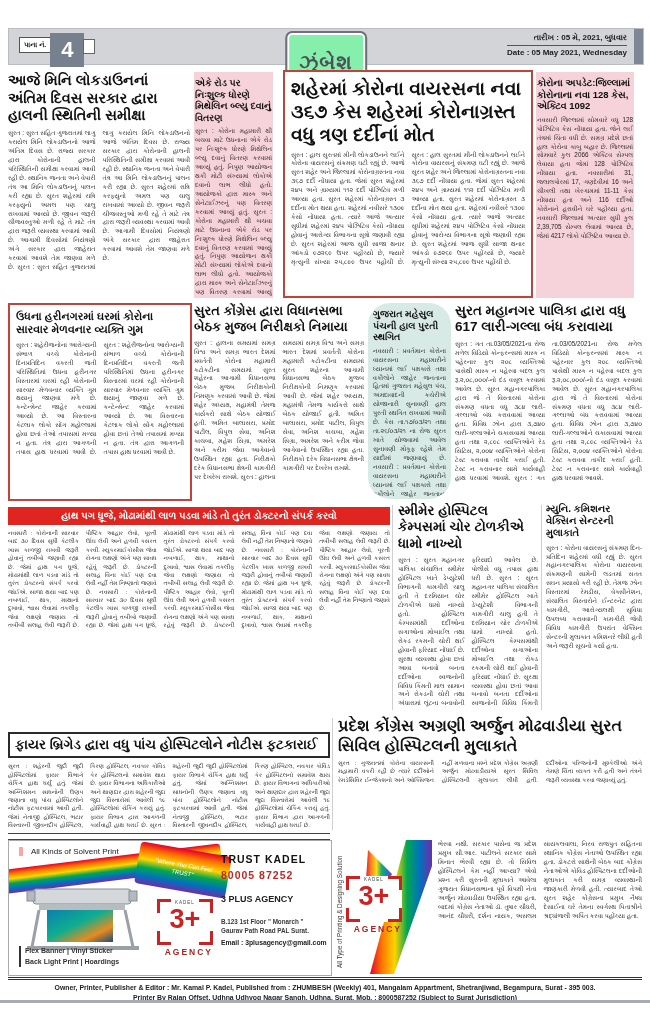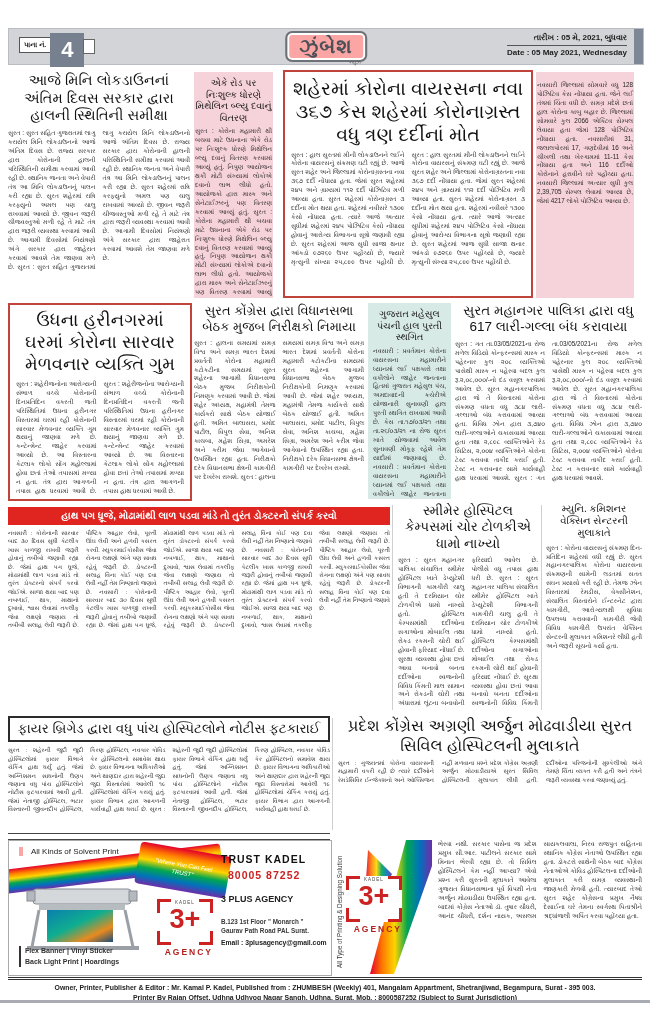--- a/index.html
+++ b/index.html
@@ -8,30 +8,30 @@
   .abs{position:absolute;}
   
   .hdr{left:8px;top:28px;width:634px;height:35px;background:#d2d4d7;border:1px solid #b9bcc0;}
   .hdr-tab{position:absolute;right:0;top:0;width:9px;height:100%;background:#7d8795;}
   .pn-wrap{position:absolute;left:10px;top:4px;display:flex;align-items:flex-start;}
   .pn-label{background:#fff;border:1px solid #555;font-size:7px;font-weight:bold;padding:3px 4px;margin-top:4px;}
   .pn-num{background:#76808f;color:#fff;font-size:22px;font-weight:bold;width:34px;height:34px;
           display:flex;align-items:center;justify-content:center;margin-left:-1px;}
   .pn-box{background:#fff;border:1px solid #666;width:10px;height:13px;margin-top:6px;margin-left:-1px;}
   .logo-wrap{position:absolute;left:50%;top:2px;transform:translateX(-50%);}
-  .logo{border:2px solid #6d7278;border-radius:7px;background:#fca5a5;box-shadow:inset 0 0 0 2px #fff;
-        padding:2px 12px;font-size:20px;font-weight:bold;color:#4c5158;letter-spacing:1px;
+  .logo{border:2px solid #6d7278;border-radius:7px;background:#86efac;box-shadow:inset 0 0 0 2px #fff;
+        padding:18px 12px;font-size:20px;font-weight:bold;color:#4c5158;letter-spacing:1px;
         font-family:"Liberation Serif","DejaVu Serif",serif;}
   .logo-sub{position:absolute;right:6px;bottom:-4px;font-size:5px;color:#555;}
   .dates{position:absolute;right:16px;top:4px;text-align:right;}
   .date-gu{font-size:8px;font-weight:bold;border-bottom:1px solid #555;padding-bottom:2px;margin-bottom:2px;}
   .date-en{font-size:8px;font-weight:bold;}
   
   .art{position:absolute;overflow:hidden;}
-  .hl{font-weight:normal;text-align:center;line-height:1.22;color:#101010;}
+  .hl{font-weight:bold;text-align:left;line-height:1.22;color:#101010;}
   .bd{font-size:6.3px;line-height:1.42;text-align:justify;color:#262626;margin-top:4px;}
   .c2{column-count:2;column-gap:7px;}
   .c3{column-count:3;column-gap:8px;}
   .c4{column-count:4;column-gap:7px;}
   .c5{column-count:5;column-gap:7px;}
   .pinkbox{background:#f6d2da;padding:5px 1px;}
   .tealbox{background:#d8eae5;padding:5px 5px;}
   .redbox{border:2px solid #c0443c;padding:5px 6px;background:#fff;}
   .banner{background:#e02420;color:#fff;font-weight:bold;font-size:10px;text-align:center;
           padding:3px 0;margin:4px 0 2px 0;}
@@ -51,21 +51,21 @@
   .corner{position:absolute;width:11px;height:11px;border:3px solid #cc2222;}
   .ctl{top:0;left:0;border-right:none;border-bottom:none;}
   .ctr{top:0;right:0;border-left:none;border-bottom:none;}
   .cbl{bottom:0;left:0;border-right:none;border-top:none;}
   .cbr{bottom:0;right:0;border-left:none;border-top:none;}
   .l3-kadel{position:absolute;top:1px;left:0;width:100%;text-align:center;font-size:4.5px;letter-spacing:1px;color:#444;}
   .l3-num{position:absolute;top:4px;left:0;width:100%;text-align:center;font-size:27px;font-weight:bold;color:#cc2222;line-height:1.2;}
   .l3-agency{position:absolute;top:48px;left:0;width:100%;text-align:right;font-size:8.5px;font-weight:bold;color:#b31f1f;letter-spacing:2px;}
   .ad-info{position:absolute;left:212px;top:12px;width:108px;}
   .ai-name{font-size:10.5px;font-weight:bold;letter-spacing:1px;color:#111;}
-  .ai-phone{font-size:10.5px;font-weight:bold;color:#cc2222;letter-spacing:1px;margin:4px 7px;}
+  .ai-phone{font-size:10.5px;font-weight:bold;color:#cc2222;letter-spacing:1px;margin:4px 0;}
   .ai-agency{font-size:9px;font-weight:bold;color:#222;margin:13px 0;}
   .ai-addr{font-size:6.3px;font-weight:bold;color:#3a3a3a;line-height:1.5;}
   .ai-email{font-size:6.8px;font-weight:bold;color:#222;margin-top:3px;}
   .adv{left:336px;top:840px;width:96px;height:134px;background:#fff;overflow:hidden;}
   .adv-side{position:absolute;left:0px;top:6px;height:122px;writing-mode:vertical-rl;transform:rotate(180deg);
             font-size:6.3px;color:#333;}
   
   .footer{left:8px;top:977px;width:634px;text-align:center;border-top:3px double #333;padding-top:3px;
           font-size:6.9px;font-weight:bold;color:#222;line-height:1.5;}
   .botrule{left:0px;top:1000px;width:650px;height:3px;background:#a9adb3;}
@@ -101,34 +101,35 @@
     <div class="hl" style="font-size:9.5px;">એકે રોડ પર નિઃશુલ્ક ધોરણે મિથેલિન બ્લ્યુ દવાનું વિતરણ</div>
     <div class="bd" style="height:168px;">સુરત : કોરોના મહામારી થી બચવા માટે ઉધનાના એકે રોડ પર નિઃશુલ્ક ધોરણે મિથેલિન બ્લ્યુ દવાનું વિતરણ કરવામાં આવ્યું હતું. નિપુણ આયોજન થકી મોટી સંખ્યામાં લોકોએ દવાનો લાભ લીધો હતો. આયોજકો દ્વારા માસ્ક અને સેનેટાઈઝરનું પણ વિતરણ કરવામાં આવ્યું હતું. સુરત : કોરોના મહામારી થી બચવા માટે ઉધનાના એકે રોડ પર નિઃશુલ્ક ધોરણે મિથેલિન બ્લ્યુ દવાનું વિતરણ કરવામાં આવ્યું હતું. નિપુણ આયોજન થકી મોટી સંખ્યામાં લોકોએ દવાનો લાભ લીધો હતો. આયોજકો દ્વારા માસ્ક અને સેનેટાઈઝરનું પણ વિતરણ કરવામાં આવ્યું હતું.</div>
   </div>
 
   <div class="art redbox" style="left:283px;top:70px;width:234px;height:214px;">
     <div class="hl" style="font-size:19px;">શહેરમાં કોરોના વાયરસના નવા ૩૬૭ કેસ શહેરમાં કોરોનાગ્રસ્ત વધુ ત્રણ દર્દીનાં મોત</div>
     <div class="bd c2" style="height:152px;">સુરત : હાલ સુરતમાં મીની લોકડાઉનને લઈને કોરોના વાયરસનું સંક્રમણ ઘટી રહ્યું છે. આજે સુરત શહેર અને જિલ્લામાં કોરોનાગ્રસ્તના નવા ૩૬૭ દર્દી નોંધાયા હતા. જેમાં સુરત શહેરમાં ૨૪૫ અને ગ્રામ્યમાં ૧૧૨ દર્દી પોઝિટિવ મળી આવ્યા હતા. સુરત શહેરમાં કોરોનાગ્રસ્ત ૩ દર્દીના મોત થયા હતા. શહેરમાં નવીસરે ૧૩૦૯ કેસો નોંધાયા હતા. ત્યારે આજે અત્યાર સુધીમાં શહેરમાં ૨૪૫ પોઝિટિવ કેસો નોંધાયા હોવાનું આરોગ્ય વિભાગના સૂત્રો જણાવી રહ્યા છે. સુરત શહેરમાં આજ સુધી સાજા થનાર આંકડો ૯૭૨૬૯ ઉપર પહોંચ્યો છે, જ્યારે મૃત્યુની સંખ્યા ૨૫,૮૯૯ ઉપર પહોંચી છે. સુરત : હાલ સુરતમાં મીની લોકડાઉનને લઈને કોરોના વાયરસનું સંક્રમણ ઘટી રહ્યું છે. આજે સુરત શહેર અને જિલ્લામાં કોરોનાગ્રસ્તના નવા ૩૬૭ દર્દી નોંધાયા હતા. જેમાં સુરત શહેરમાં ૨૪૫ અને ગ્રામ્યમાં ૧૧૨ દર્દી પોઝિટિવ મળી આવ્યા હતા. સુરત શહેરમાં કોરોનાગ્રસ્ત ૩ દર્દીના મોત થયા હતા. શહેરમાં નવીસરે ૧૩૦૯ કેસો નોંધાયા હતા. ત્યારે આજે અત્યાર સુધીમાં શહેરમાં ૨૪૫ પોઝિટિવ કેસો નોંધાયા હોવાનું આરોગ્ય વિભાગના સૂત્રો જણાવી રહ્યા છે. સુરત શહેરમાં આજ સુધી સાજા થનાર આંકડો ૯૭૨૬૯ ઉપર પહોંચ્યો છે, જ્યારે મૃત્યુની સંખ્યા ૨૫,૮૯૯ ઉપર પહોંચી છે.</div>
   </div>
 
   <div class="art pinkbox" style="left:536px;top:72px;width:96px;height:216px;">
+    <div class="hl" style="font-size:9.5px;">કોરોના અપડેટ:જિલ્લામાં કોરોનાના નવા 128 કેસ, એક્ટિવ 1092</div>
     <div class="bd" style="height:172px;">નવસારી જિલ્લામાં સોમવારે વધુ 128 પોઝિટિવ કેસ નોંધાયા હતા. જેને લઈ તંત્રમાં ચિંતા વધી છે. સમગ્ર પ્રદેશે છતાં હાલ કોરોના કાબુ બહાર છે. જિલ્લામાં સોમવારે કુલ 2066 એક્ટિવ સેમ્પલ લેવાયા હતા જેમાં 128 પોઝિટિવ નોંધાયા હતા. નવસારીમાં 31, જલાલપોરમાં 17, ગણદેવીમાં 16 અને ચીખલી તથા ખેરગામમાં 11-11 કેસ નોંધાયા હતા અને 116 દર્દીઓ કોરોનાને હરાવીને ઘરે પહોંચ્યા હતા. નવસારી જિલ્લામાં અત્યાર સુધી કુલ 2,39,705 સેમ્પલ લેવામાં આવ્યા છે, જેમાં 4217 લોકો પોઝિટિવ આવ્યા છે.</div>
   </div>
 
   <div class="art redbox" style="left:8px;top:303px;width:168px;height:184px;">
-    <div class="hl" style="font-size:18px;">ઉધના હરીનગરમાં ઘરમાં કોરોના સારવાર મેળવનાર વ્યક્તિ ગુમ</div>
+    <div class="hl" style="font-size:11px;">ઉધના હરીનગરમાં ઘરમાં કોરોના સારવાર મેળવનાર વ્યક્તિ ગુમ</div>
     <div class="bd c2" style="height:142px;">સુરત : શહેરીજનોના આરોગ્યની સંભાળ વચ્ચે કોરોનાની દિનપ્રતિદિન વકરતી જતી પરિસ્થિતિમાં ઉધના હરીનગર વિસ્તારમાં ઘરમાં રહી કોરોનાની સારવાર મેળવનાર વ્યક્તિ ગુમ થયાનું જાણવા મળે છે. કન્ટેન્મેન્ટ જાહેર કરવામાં આવ્યો છે. આ વિસ્તારના કેટલાક લોકો સોંગ મહોલ્લામાં હોવા છતાં તેઓ તપાસમાં મળ્યા ન હતા. તંત્ર દ્વારા આગળની તપાસ હાથ ધરવામાં આવી છે. સુરત : શહેરીજનોના આરોગ્યની સંભાળ વચ્ચે કોરોનાની દિનપ્રતિદિન વકરતી જતી પરિસ્થિતિમાં ઉધના હરીનગર વિસ્તારમાં ઘરમાં રહી કોરોનાની સારવાર મેળવનાર વ્યક્તિ ગુમ થયાનું જાણવા મળે છે. કન્ટેન્મેન્ટ જાહેર કરવામાં આવ્યો છે. આ વિસ્તારના કેટલાક લોકો સોંગ મહોલ્લામાં હોવા છતાં તેઓ તપાસમાં મળ્યા ન હતા. તંત્ર દ્વારા આગળની તપાસ હાથ ધરવામાં આવી છે.</div>
   </div>
 
   <div class="art" style="left:194px;top:303px;width:170px;height:196px;">
     <div class="hl" style="font-size:13px;">સુરત કોંગ્રેસ દ્વારા વિધાનસભા બેઠક મુજબ નિરીક્ષકો નિમાયા</div>
     <div class="bd c2" style="height:150px;">સુરત : હાલના સમયમાં સમગ્ર વિશ્વ અને સમગ્ર ભારત દેશમાં પ્રવર્તતી કોરોના મહામારી કટોકટીના સમયમાં સુરત શહેરના આગામી વિધાનસભા બેઠક મુજબ નિરીક્ષકોની નિમણૂક કરવામાં આવી છે. જેમાં શહેર અધ્યક્ષ, મહામંત્રી તેમજ કાર્યકરો સાથે બેઠક યોજાઈ હતી. અમિત બાલાસરા, પ્રમોદ પાટીલ, વિપુલ સેવા, અનિશ કાચબા, મહેશ સિગ્રા, અમરેશ અને કરીમ જેવા આગેવાનો ઉપસ્થિત રહ્યા હતા. નિરીક્ષકો દરેક વિધાનસભા ક્ષેત્રની કામગીરી પર દેખરેખ રાખશે. સુરત : હાલના સમયમાં સમગ્ર વિશ્વ અને સમગ્ર ભારત દેશમાં પ્રવર્તતી કોરોના મહામારી કટોકટીના સમયમાં સુરત શહેરના આગામી વિધાનસભા બેઠક મુજબ નિરીક્ષકોની નિમણૂક કરવામાં આવી છે. જેમાં શહેર અધ્યક્ષ, મહામંત્રી તેમજ કાર્યકરો સાથે બેઠક યોજાઈ હતી. અમિત બાલાસરા, પ્રમોદ પાટીલ, વિપુલ સેવા, અનિશ કાચબા, મહેશ સિગ્રા, અમરેશ અને કરીમ જેવા આગેવાનો ઉપસ્થિત રહ્યા હતા. નિરીક્ષકો દરેક વિધાનસભા ક્ષેત્રની કામગીરી પર દેખરેખ રાખશે.</div>
   </div>
 
-  <div class="art tealbox" style="left:368px;top:303px;width:73px;height:186px;">
+  <div class="art tealbox" style="left:368px;top:303px;width:73px;height:186px;border-radius:22px;">
     <div class="hl" style="font-size:9.5px;">ગુજરાત મહેસુલ પંચની હાલ પુરતી સ્થગિત</div>
     <div class="bd" style="height:140px;">નવસારી : પ્રવર્તમાન કોરોના વાયરસના મહામારીને ધ્યાનમાં લઈ પક્ષકારો તથા વકીલોને જાહેર જનતાના હિતમાં ગુજરાત મહેસુલ પંચ, અમદાવાદની કચેરીએ યોજાનારી સુનાવણી હાલ પુરતી સ્થગિત રાખવામાં આવી છે. કેસ તા.૧૭/૦૩/૨૧ તથા તા.૨૬/૦૩/૨૧ ના રોજ સુરત ખાતે યોજવામાં આવેલ સુનાવણી મોકૂફ રહેશે તેમ યાદીમાં જણાવાયું છે. નવસારી : પ્રવર્તમાન કોરોના વાયરસના મહામારીને ધ્યાનમાં લઈ પક્ષકારો તથા વકીલોને જાહેર જનતાના હિતમાં ગુજરાત મહેસુલ પંચ, અમદાવાદની કચેરીએ યોજાનારી સુનાવણી હાલ પુરતી સ્થગિત રાખવામાં આવી છે. કેસ તા.૧૭/૦૩/૨૧ તથા તા.૨૬/૦૩/૨૧ ના રોજ સુરત ખાતે યોજવામાં આવેલ સુનાવણી મોકૂફ રહેશે તેમ યાદીમાં જણાવાયું છે.</div>
   </div>
 
   <div class="art" style="left:455px;top:303px;width:187px;height:196px;">
     <div class="hl" style="font-size:13.5px;">સુરત મહાનગર પાલિકા દ્વારા વધુ 617 લારી-ગલ્લા બંધ કરાવાયા</div>
     <div class="bd c2" style="height:148px;">સુરત : ગત તા.03/05/2021ના રોજ મળેલ વિડિયો કોન્ફરન્સમાં માસ્ક ન પહેરનાર કુલ ૨૦૮ વ્યક્તિઓ પાસેથી માસ્ક ન પહેરવા બદલ કુલ રૂ.૨,૦૮,૦૦૦/-નો દંડ વસૂલ કરવામાં આવેલ છે. સુરત મહાનગરપાલિકા દ્વારા જે તે વિસ્તારમાં કોરોના સંક્રમણ વધતા વધુ ૩૮૪ લારી-ગલ્લાઓ બંધ કરાવવામાં આવ્યા હતા. વિવિધ ઝોન દ્વારા ૩,૭૪૦ લારી-ગલ્લાઓને ચકાસવામાં આવ્યા હતા તથા ૨,૮૯૮ વ્યક્તિઓને રેડ સિટિસ, ૨,૦૦૪ વ્યક્તિઓને કોરોના ટેસ્ટ કરાવવા તાકીદ કરાઈ હતી. ટેસ્ટ ન કરાવનાર સામે કાર્યવાહી હાથ ધરવામાં આવશે. સુરત : ગત તા.03/05/2021ના રોજ મળેલ વિડિયો કોન્ફરન્સમાં માસ્ક ન પહેરનાર કુલ ૨૦૮ વ્યક્તિઓ પાસેથી માસ્ક ન પહેરવા બદલ કુલ રૂ.૨,૦૮,૦૦૦/-નો દંડ વસૂલ કરવામાં આવેલ છે. સુરત મહાનગરપાલિકા દ્વારા જે તે વિસ્તારમાં કોરોના સંક્રમણ વધતા વધુ ૩૮૪ લારી-ગલ્લાઓ બંધ કરાવવામાં આવ્યા હતા. વિવિધ ઝોન દ્વારા ૩,૭૪૦ લારી-ગલ્લાઓને ચકાસવામાં આવ્યા હતા તથા ૨,૮૯૮ વ્યક્તિઓને રેડ સિટિસ, ૨,૦૦૪ વ્યક્તિઓને કોરોના ટેસ્ટ કરાવવા તાકીદ કરાઈ હતી. ટેસ્ટ ન કરાવનાર સામે કાર્યવાહી હાથ ધરવામાં આવશે.</div>
   </div>
 
   <div class="vline" style="left:392px;top:505px;height:205px;"></div>
@@ -144,21 +145,21 @@
     <div class="bd c2" style="height:158px;">સુરત : સુરત મહાનગર પાલિકા સંચાલિત સ્મીમેર હોસ્પિટલ ખાતે ડેપ્યુટેશી વિભાગની કામગીરી ચાલુ હતી તે દરમિયાન ચોર ટોળકીએ ધામો નાખ્યો હતો. હોસ્પિટલ કેમ્પસમાંથી દર્દીઓના સગાઓના મોબાઈલ તથા રોકડ રકમની ચોરી થઈ હોવાની ફરિયાદ નોંધાઈ છે. સુરક્ષા વ્યવસ્થા હોવા છતાં આવા બનાવો બનતા દર્દીઓના સ્વજનોની વિવિધ કિંમતી માલ સામાન અને રોકડની ચોરી તથા અંધારામાં લૂંટના બનાવોની ફરિયાદો આવેલ છે. પોલીસે વધુ તપાસ હાથ ધરી છે. સુરત : સુરત મહાનગર પાલિકા સંચાલિત સ્મીમેર હોસ્પિટલ ખાતે ડેપ્યુટેશી વિભાગની કામગીરી ચાલુ હતી તે દરમિયાન ચોર ટોળકીએ ધામો નાખ્યો હતો. હોસ્પિટલ કેમ્પસમાંથી દર્દીઓના સગાઓના મોબાઈલ તથા રોકડ રકમની ચોરી થઈ હોવાની ફરિયાદ નોંધાઈ છે. સુરક્ષા વ્યવસ્થા હોવા છતાં આવા બનાવો બનતા દર્દીઓના સ્વજનોની વિવિધ કિંમતી માલ સામાન અને રોકડની ચોરી તથા અંધારામાં લૂંટના બનાવોની ફરિયાદો આવેલ છે. પોલીસે વધુ તપાસ હાથ ધરી છે.</div>
   </div>
 
   <div class="art" style="left:546px;top:503px;width:96px;height:208px;">
     <div class="hl" style="font-size:10px;">મ્યુનિ. કમિશનર વેક્સિન સેન્ટરની મુલાકાતે</div>
     <div class="bd" style="height:172px;">સુરત : કોરોના વાયરસનું સંક્રમણ દિન-પ્રતિદિન શહેરમાં વધી રહ્યું છે. સુરત મહાનગરપાલિકા કોરોના વાયરસના સંક્રમણની સામેની લડતમાં સતત સઘન પ્રયાસો કરી રહી છે. તેમજ ઝોન વિસ્તારમાં રેમડીસ, વેક્સીનેશન, સંચાલિત વિસ્તારોને ઈન્ટરનેટ દ્વારા કામગીરી, આરોગ્યલક્ષી સુવિધા ઉપલબ્ધ કરાવવાની કામગીરી જેવી વિવિધ કામગીરી ઉપરાંત વેક્સિન સેન્ટરની મુલાકાત કમિશનરે લીધી હતી અને જરૂરી સૂચનો કર્યા હતા.</div>
   </div>
 
   <div class="vline" style="left:332px;top:718px;height:112px;"></div>
 
-  <div class="art" style="left:8px;top:716px;width:322px;height:140px;">
+  <div class="art" style="left:8px;top:732px;width:322px;height:140px;">
     <div class="hl hlbox">ફાયર બ્રિગેડ દ્વારા વધુ પાંચ હોસ્પિટલોને નોટીસ ફટકારાઈ</div>
     <div class="bd c4" style="height:82px;font-size:5.9px;">સુરત : શહેરની જુદી જુદી હોસ્પિટલોમાં ફાયર વિભાગે ચેકિંગ હાથ ધર્યું હતું. જેમાં અગ્નિશમન સાધનોની ઉણપ જણાતા વધુ પાંચ હોસ્પિટલોને નોટીસ ફટકારવામાં આવી હતી. જેમાં નેતાજી હોસ્પિટલ, ભટાર વિસ્તારની જીવનદીપ હોસ્પિટલ, કિરણ હોસ્પિટલ, નવકાર કોવિડ કેર હોસ્પિટલનો સમાવેશ થાય છે. ફાયર વિભાગના અધિકારીઓ અને થાણદાર દ્વારા શહેરની જુદા જુદા વિસ્તારોમાં આવેલી ૧૯ હોસ્પિટલોમાં ચેકિંગ કરાયું હતું. ફાયર વિભાગ દ્વારા આગળની કાર્યવાહી હાથ ધરાઈ છે. સુરત : શહેરની જુદી જુદી હોસ્પિટલોમાં ફાયર વિભાગે ચેકિંગ હાથ ધર્યું હતું. જેમાં અગ્નિશમન સાધનોની ઉણપ જણાતા વધુ પાંચ હોસ્પિટલોને નોટીસ ફટકારવામાં આવી હતી. જેમાં નેતાજી હોસ્પિટલ, ભટાર વિસ્તારની જીવનદીપ હોસ્પિટલ, કિરણ હોસ્પિટલ, નવકાર કોવિડ કેર હોસ્પિટલનો સમાવેશ થાય છે. ફાયર વિભાગના અધિકારીઓ અને થાણદાર દ્વારા શહેરની જુદા જુદા વિસ્તારોમાં આવેલી ૧૯ હોસ્પિટલોમાં ચેકિંગ કરાયું હતું. ફાયર વિભાગ દ્વારા આગળની કાર્યવાહી હાથ ધરાઈ છે.</div>
   </div>
 
   <div class="art" style="left:338px;top:716px;width:304px;height:120px;">
     <div class="hl" style="font-size:16px;">પ્રદેશ કોંગ્રેસ અગ્રણી અર્જુન મોઢવાડીયા સુરત સિવિલ હોસ્પિટલની મુલાકાતે</div>
     <div class="bd c3" style="height:58px;font-size:5.9px;">સુરત : ગુજરાતમાં કોરોના વાયરસની મહામારી વકરી રહી છે ત્યારે દર્દીઓને રેમડેસિવિર ઈન્જેક્શનો અને ઓક્સિજન નહીં મળવાના પ્રશ્ને પ્રદેશ કોંગ્રેસ અગ્રણી અર્જુન મોઢવાડીયાએ સુરત સિવિલ હોસ્પિટલની મુલાકાત લીધી હતી. દર્દીઓના પરિજનોની મુશ્કેલીઓ અંગે તેમણે ચિંતા વ્યક્ત કરી હતી અને તંત્રને જરૂરી વ્યવસ્થા કરવા જણાવ્યું હતું.</div>
   </div>
   <div class="art" style="left:438px;top:840px;width:204px;height:134px;">
     <div class="bd c2" style="height:132px;margin-top:0;">ભેરવા નથી. સરકાર પાસેના જ પ્રદેશ પ્રમુખ સી.આર. પાટીલને સરકાર સામે મિનાત ભેરવી રહ્યા છે. તો સિવિલ હોસ્પિટલને કેમ નહીં આપ્યા? એવો પ્રશ્ન કરી સુરતની મુલાકાતે આવેલા ગુજરાત વિધાનસભાના પૂર્વ વિપક્ષી નેતા અર્જુન મોઢવાડીયા ઉપસ્થિત રહ્યા હતા. બાદમાં કોંગ્રેસ નેતાઓ ડૉ. તુષાર ચૌધરી, આનંદ ચૌધરી, દર્શન નાયક, અસલમ સાયકલવાલા, નિરવ રાજપુત સહિતના સ્થાનિક કોંગ્રેસ નેતાઓ ઉપસ્થિત રહ્યા હતા. ડોકટરો સાથેની બેઠક બાદ કોંગ્રેસ નેતાઓએ કોવિડ હોસ્પિટલના દર્દીઓની મુલાકાત કરી સમગ્ર વ્યવસ્થાની જાણકારી મેળવી હતી. ત્યારબાદ તેઓ સુરત શહેર કોંગ્રેસના પ્રમુખ નૈષધ દેસાઈના ઘરે તેમના સ્વર્ગસ્થ પિતાશ્રીને શ્રદ્ધાંજલી અર્પિત કરવા પહોંચ્યા હતા.</div>

